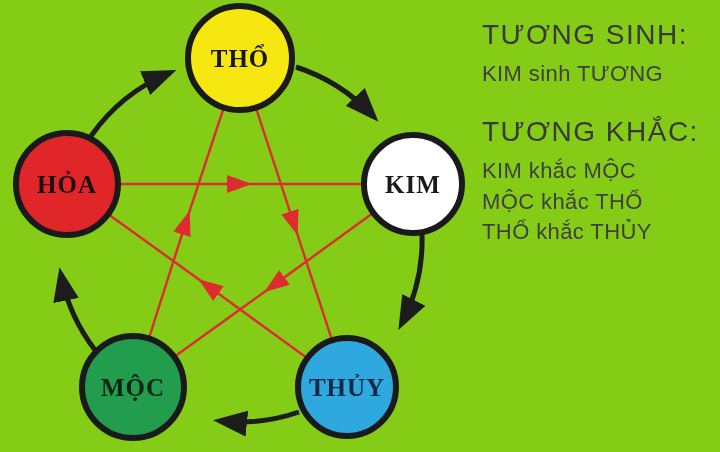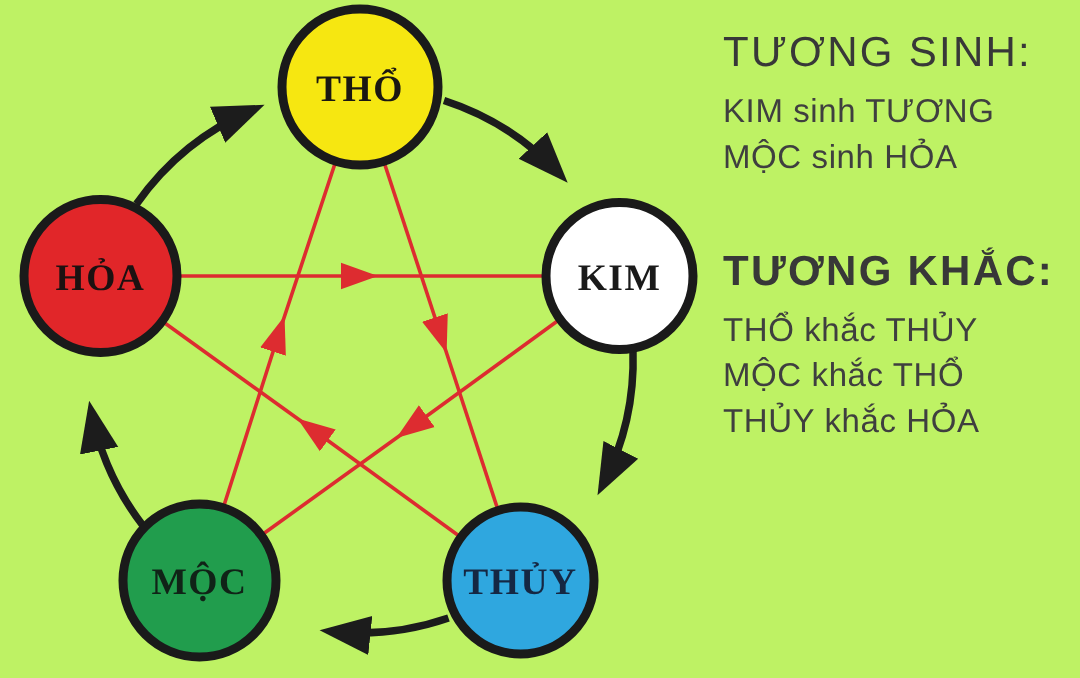--- a/index.html
+++ b/index.html
@@ -1,36 +1,36 @@
 <!DOCTYPE html>
 <html><head>
 <meta charset="utf-8">
 <style>
   html,body{margin:0;padding:0;background:#ffffff;}
   .stage{
-    position:relative;width:720px;height:452px;background:#bef264;overflow:hidden;
+    position:relative;width:720px;height:452px;background:#84cc16;overflow:hidden;
     font-family:"Liberation Sans","DejaVu Sans",sans-serif;
   }
   .diagram{position:absolute;left:0;top:0;}
   .node-circle{stroke:#1a1a1a;stroke-width:6;}
   .node-label{
     font-family:"Liberation Serif","DejaVu Serif",serif;
     font-weight:bold;font-size:25px;letter-spacing:1px;
     text-anchor:middle;
   }
   .arc{fill:none;stroke-width:5;stroke-linecap:butt;}
   .khac-line{fill:none;stroke-width:2.4;}
   .panel{
     position:absolute;left:482px;top:18px;width:222px;color:#3a3a3a;
   }
   .panel h2{
     margin:0 0 7px 0;font-size:28px;line-height:34px;font-weight:400;
     letter-spacing:1.5px;color:#383838;white-space:nowrap;
   }
-  .panel h2.second{margin-top:43px;font-weight:bold;}
+  .panel h2.second{margin-top:25px;}
   .panel .line{
     font-size:22px;line-height:30.8px;font-weight:400;letter-spacing:.4px;
     color:#3f3f3f;white-space:nowrap;
   }
 </style>
 </head>
 <body>
 
 <div class="stage">
 
@@ -80,20 +80,19 @@
       <g>
         <circle class="node-circle" cx="67" cy="184" r="51" fill="#e12629"></circle>
         <text class="node-label" x="67" y="184" dy="0.36em" fill="#1c1111">HỎA</text>
       </g>
     </g>
   </svg>
 
   <div class="panel">
     <h2>TƯƠNG SINH:</h2>
     <div class="line">KIM sinh TƯƠNG</div>
-    <div class="line">MỘC sinh HỎA</div>
 
     <h2 class="second">TƯƠNG KHẮC:</h2>
+    <div class="line">KIM khắc MỘC</div>
+    <div class="line">MỘC khắc THỔ</div>
     <div class="line">THỔ khắc THỦY</div>
-    <div class="line">MỘC khắc THỔ</div>
-    <div class="line">THỦY khắc HỎA</div>
   </div>
 </div>
 
 </body></html>

